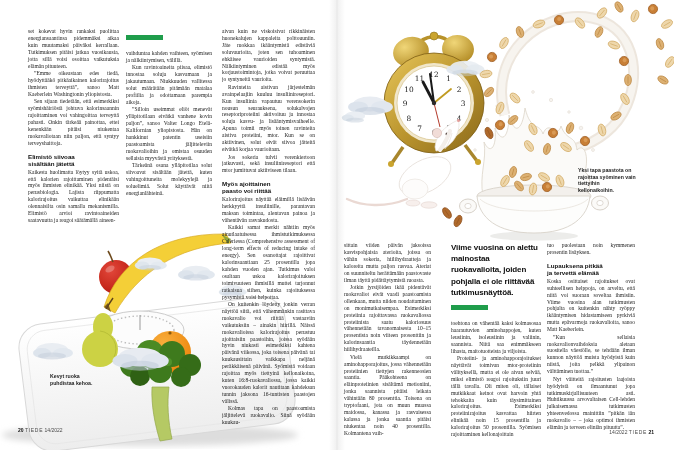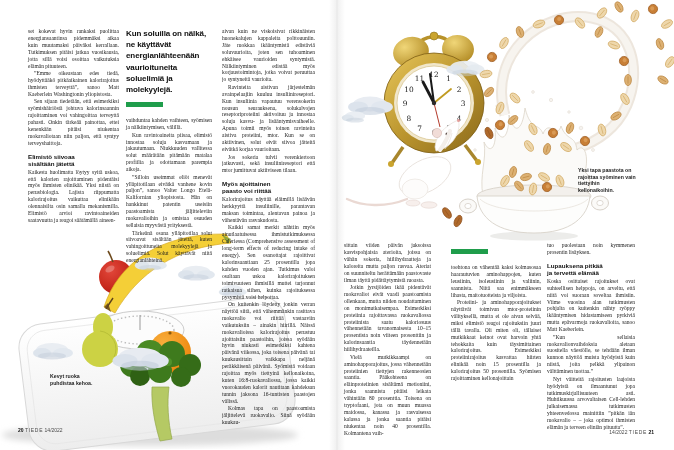--- a/index.html
+++ b/index.html
@@ -137,21 +137,20 @@
     <div class="col" style="left:28px;width:91px">
         <p>set kokevat hyvin rankaksi puolittaa energiansaantinsa pidemmäksi aikaa kuin muutamaksi päiväksi kerrallaan. Tutkimuksen pitäisi jatkua vuosikausia, jotta sillä voisi osoittaa vaikutuksia elämän pituuteen.</p>
         <p class="ind">”Emme oikeastaan edes tiedä, hyödyttääkö pitkäaikainen kalorirajoitus ihmisten terveyttä”, sanoo Matt Kaeberlein Washingtonin yliopistosta.</p>
         <p class="ind">Sen sijaan tiedetään, että esimerkiksi syömishäiriöstä johtuva kalorinsaannin rajoittaminen voi vahingoittaa terveyttä pahasti. Onkin tärkeää painottaa, ettei kenenkään pitäisi niukentaa ruokavaliotaan niin paljon, että syntyy terveyshaittoja.</p>
         <h3 class="subhead">Elimistö siivoaa
 sisältään jätettä</h3>
         <p>Kaikesta huolimatta löytyy syitä uskoa, että kalorien rajoittaminen pidentäisi myös ihmisten elinikää. Yksi niistä on perusbiologia. Lajista riippumatta kalorirajoitus vaikuttaa elinikään olennaisilta osin samalla mekanismilla. Elimistö arvioi ravintoaineiden saatavuutta ja reagoi säätämällä aineen-</p>
       </div>
 
     <div class="col" style="left:126px;width:86px">
-      <div class="pullquote">Kun soluilla on nälkä, ne käyttävät energianlähteenään vaurioituneita soluelimiä ja molekyylejä.</div>
       <div class="greenbar accent" style="background: rgb(31, 157, 75);"></div>
       <div>
           <p>vaihduntaa kahden vaihteen, syömisen ja nälkiintymisen, välillä.</p>
           <p class="ind">Kun ravintoaineita piisaa, elimistö innostaa soluja kasvamaan ja jakautumaan. Niukkuuden vallitessa solut määrätään pitämään matalaa profiilia ja odottamaan parempia aikoja.</p>
           <p class="ind">”Silloin useimmat eliöt menevät ylläpitotilaan eivätkä vanhene kovin paljon”, sanoo Valter Longo Etelä-Kalifornian yliopistosta. Hän on hankkinut patentin useisiin paastoamista jäljitteleviin ruokavalioihin ja omistaa osuuden sellaisia myyvästä yrityksestä.</p>
           <p class="ind">Tärkeänä osana ylläpitotilaa solut siivoavat sisältään jätettä, kuten vahingoittuneita molekyylejä ja soluelimiä. Solut käyttävät niitä energianlähteinä.</p>
         </div>
     </div>
 
     <div class="col" style="left:222px;width:93px;height:403px;overflow:hidden">
@@ -350,20 +349,21 @@
 
     <div class="caption" style="left:578px;top:167px;width:58px">Yksi tapa paastota on rajoittaa syöminen vain tiettyihin kellonaikoihin.</div>
 
     <div class="col" style="left:344px;top:242px;width:87px">
         <p>sittain viiden päivän jaksoissa kasvispohjaisia aterioita, joissa on vähän sokeria, hiilihydraatteja ja kaloreita mutta paljon rasvaa. Ateriat on suunniteltu herättämään paastovaste ilman täyttä pidättäytymistä ruoasta.</p>
         <p class="ind">Jotkin jyrsijöiden ikää pidentävät ruokavaliot eivät vaadi paastoamista ollenkaan, mutta niiden noudattaminen on monimutkaisempaa. Esimerkiksi proteiinia rajoittavassa ruokavaliossa proteiinista saatu kaloriosuus vähennetään tavanomaisesta 10–15 prosentista noin viiteen prosenttiin ja kalorinsaantia täydennetään hiilihydraateilla.</p>
         <p class="ind">Vielä mutkikkaampi on aminohapporajoitus, jossa vähennetään proteiinien tiettyjen rakenneosien saantia. Pääkohteena on eläinproteiinien sisältämä metioniini, jonka saannista pitäisi leikata vähintään 80 prosenttia. Toisena on tryptofaani, jota on muun muassa maidossa, kanassa ja rasvaisessa kalassa ja jonka saantia pitäisi niukentaa noin 40 prosentilla. Kolmantena vaih-</p>
       </div>
 
     <div class="col" style="left:451px;top:242px;width:90px">
+      <div class="pullquote">Viime vuosina on alettu mainostaa ruokavalioita, joiden pohjalla ei ole riittävää tutkimusnäyttöä.</div>
       <div class="greenbar accent" style="background: rgb(31, 157, 75);"></div>
       <div>
           <p>toehtona on vähentää kaksi kolmasosaa haarautuvien aminohappojen, kuten leusiinin, isoleusiinin ja valiinin, saannista. Niitä saa enimmäkseen lihasta, maitotuotteista ja viljoista.</p>
           <p class="ind">Proteiini- ja aminohapporajoitukset näyttävät toimivan mtor-proteiinin välityksellä, mutta ei ole aivan selvää, miksi elimistö reagoi rajoituksiin juuri tällä tavalla. Oli miten oli, tällaiset mutkikkaat keinot ovat harvoin yhtä tehokkaita kuin täysimittainen kalorirajoitus. Esimerkiksi proteiinirajoitus kasvattaa hiirten elinikää noin 15 prosentilla ja kalorirajoitus 50 prosentilla. Syömisen rajoittaminen kellonajoittain</p>
         </div>
     </div>
 
     <div class="col" style="left:547px;top:242px;width:88px">
         <p>tuo puolestaan noin kymmenen prosentin lisäyksen.</p>
         <h3 class="subhead">Lupauksena pitkää

